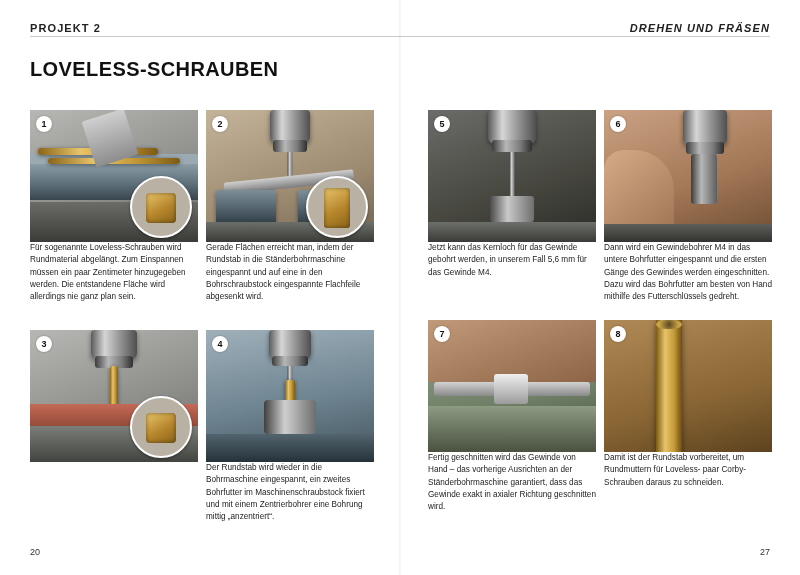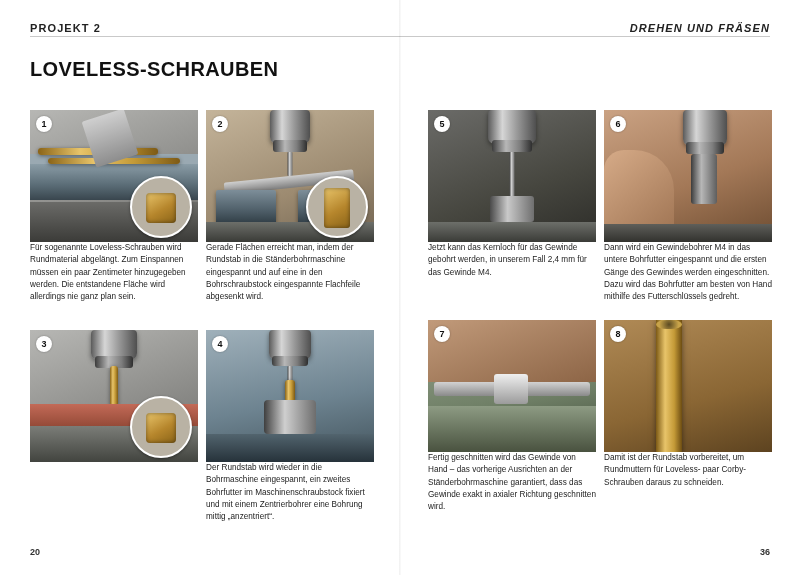--- a/index.html
+++ b/index.html
@@ -49,21 +49,20 @@
     font-weight: bold;
     letter-spacing: 0.4px;
     color: #111;
   }
   
   .pagenum {
     position: absolute;
     bottom: 18px;
     font-size: 9px;
     color: #333;
-    font-weight: bold;
   }
   .pagenum-left { left: 30px; }
   .pagenum-right { right: 30px; }
   
   .gutter {
     position: absolute;
     left: 399px;
     top: 0;
     width: 2px;
     height: 575px;
@@ -260,21 +259,21 @@
   <div class="step" style="left:428px; top:110px; width:168px;">
     <div class="photo" style="height:132px;">
       <div class="scene bg-dark"></div>
       <div class="chuck" style="top:0;width:48px;height:34px;"></div>
       <div class="chuck-ring" style="top:30px;width:40px;height:12px;"></div>
       <div class="drill-bit" style="top:42px;height:46px;"></div>
       <div style="position:absolute;left:50%;margin-left:-22px;top:86px;width:44px;height:26px;background:linear-gradient(to right,#4a4a4a,#c9c9c9 40%,#6f6f6f);border-radius:3px;"></div>
       <div class="table-surface" style="height:20px;"></div>
       <div class="num-badge">5</div>
     </div>
-    <div class="caption">Jetzt kann das Kernloch für das Gewinde gebohrt werden, in unserem Fall 2,4 mm für das Gewinde M4.</div>
+    <div class="caption">Jetzt kann das Kernloch für das Gewinde gebohrt werden, in unserem Fall 5,6 mm für das Gewinde M4.</div>
   </div>
 
   <div class="step" style="left:604px; top:110px; width:168px;">
     <div class="photo" style="height:132px;">
       <div class="scene bg-skin"></div>
       <div class="chuck" style="left:60%;top:0;width:44px;height:36px;"></div>
       <div class="chuck-ring" style="left:60%;top:32px;width:38px;height:12px;"></div>
       <div style="position:absolute;left:52%;top:44px;width:26px;height:50px;background:linear-gradient(to right,#3c3c3c,#b7b7b7 40%,#5e5e5e);border-radius:3px;"></div>
       <div style="position:absolute;left:0;top:40px;width:70px;height:92px;background:linear-gradient(140deg,#d6ab88,#9c7150);border-radius:20px 40px 0 0;"></div>
       <div class="table-surface" style="height:18px;background:linear-gradient(to bottom,#5f5f5a,#32322e);"></div>
@@ -299,15 +298,15 @@
     <div class="photo" style="height:132px;">
       <div class="scene bg-wood"></div>
       <div style="position:absolute;left:52px;top:0;width:26px;height:132px;background:linear-gradient(to right,#7d5a15,#e8c46a 35%,#c49a37 70%,#6d4d12);box-shadow:0 2px 6px rgba(0,0,0,0.5);"></div>
       <div style="position:absolute;left:52px;top:0;width:26px;height:9px;background:radial-gradient(circle at 50% 50%,#5b4a22,#c8a349 70%);border-radius:50%/60%;"></div>
       <div class="num-badge">8</div>
     </div>
     <div class="caption">Damit ist der Rundstab vorbereitet, um Rundmuttern für Loveless- paar Corby-Schrauben daraus zu schneiden.</div>
   </div>
 
   <div class="pagenum pagenum-left">20</div>
-  <div class="pagenum pagenum-right">36</div>
+  <div class="pagenum pagenum-right">27</div>
 
 </div>
 
 </body></html>

